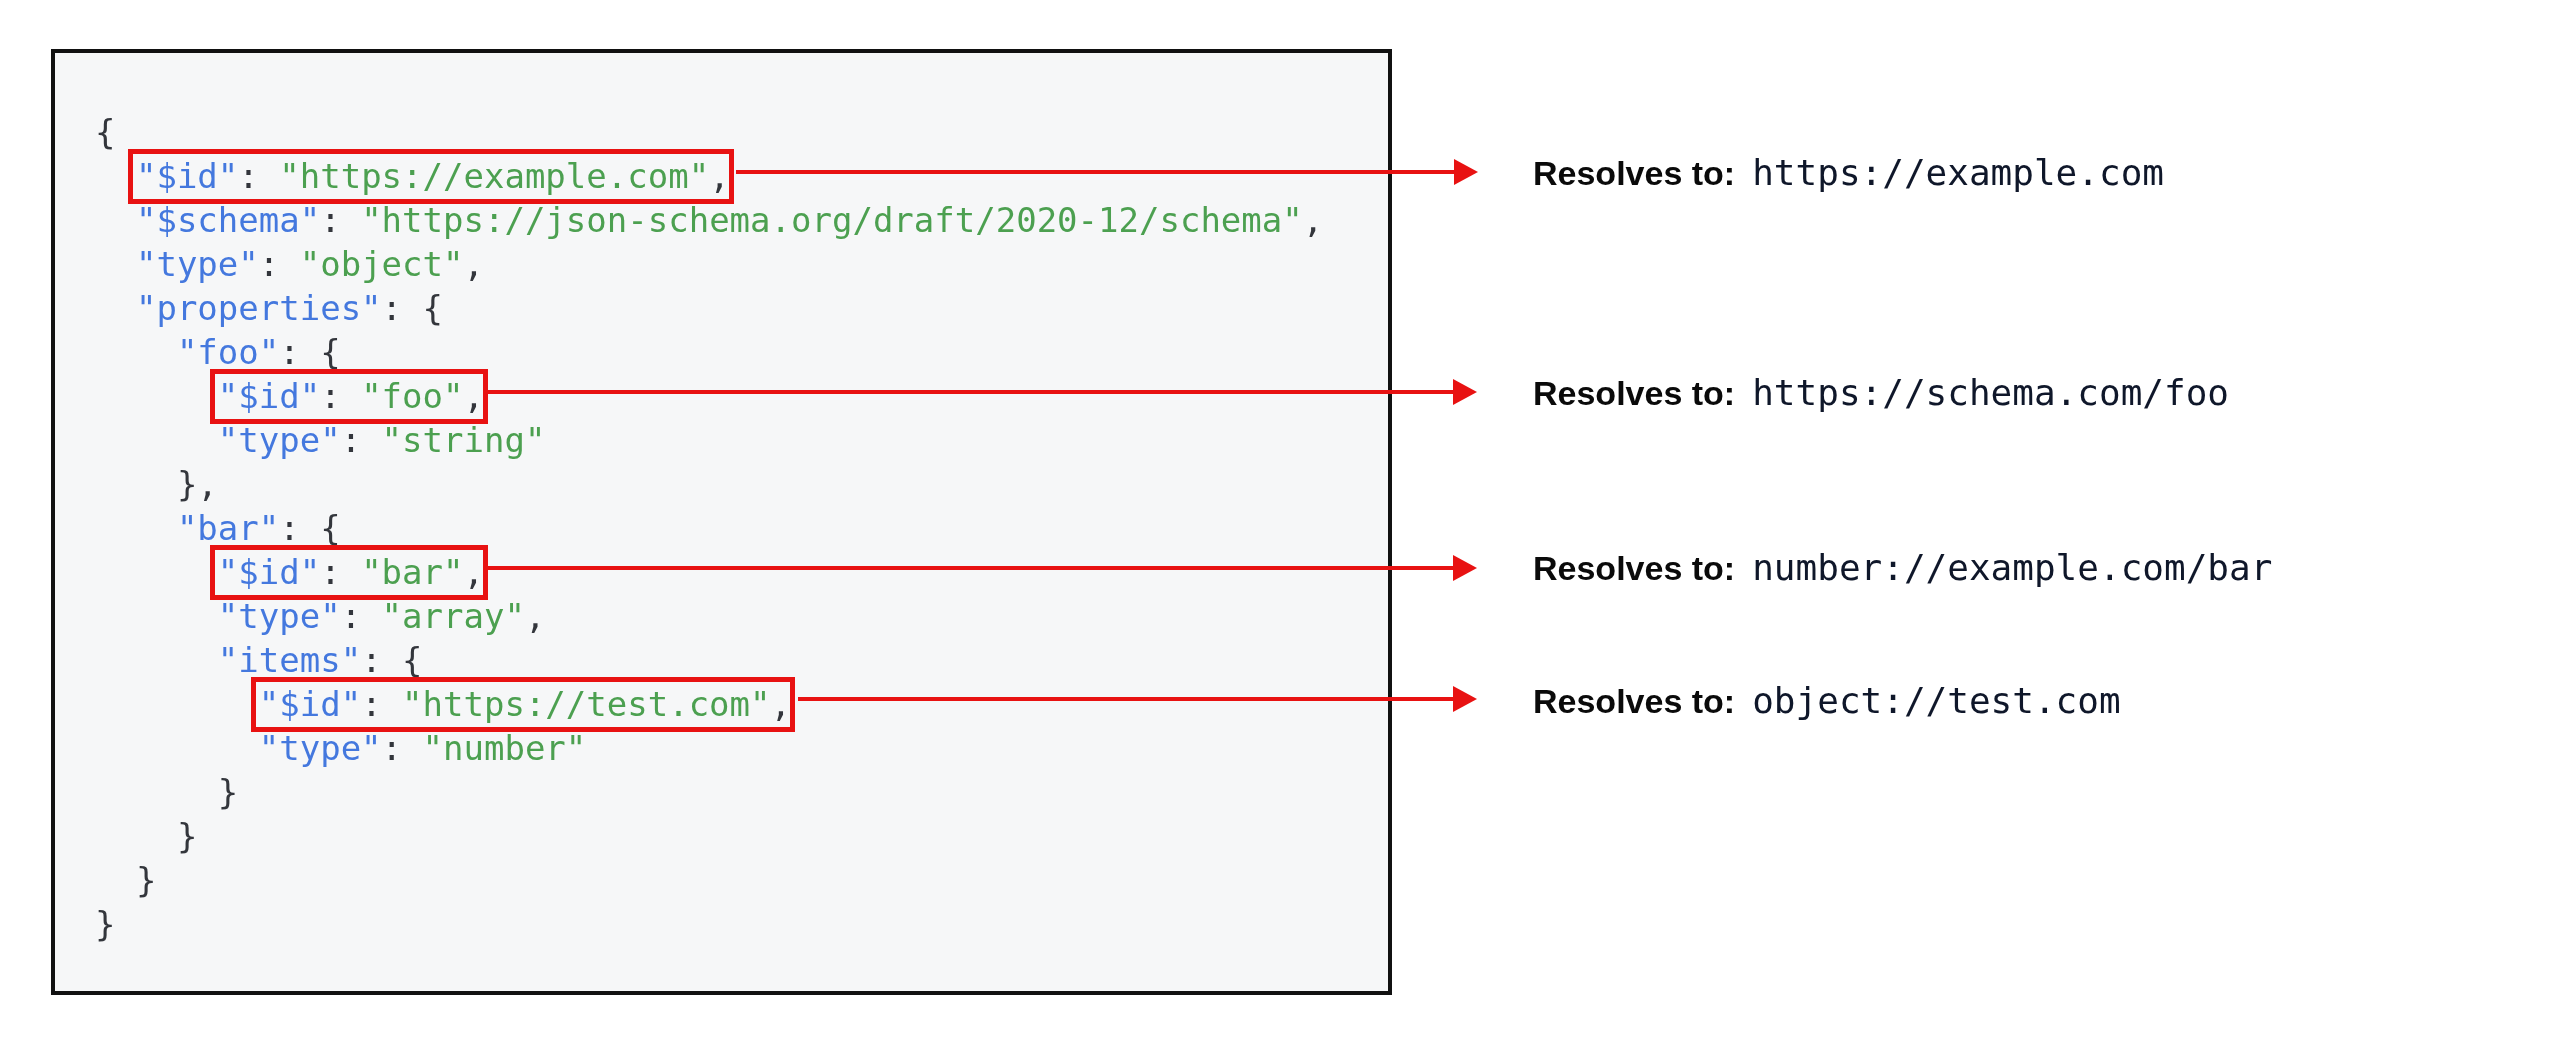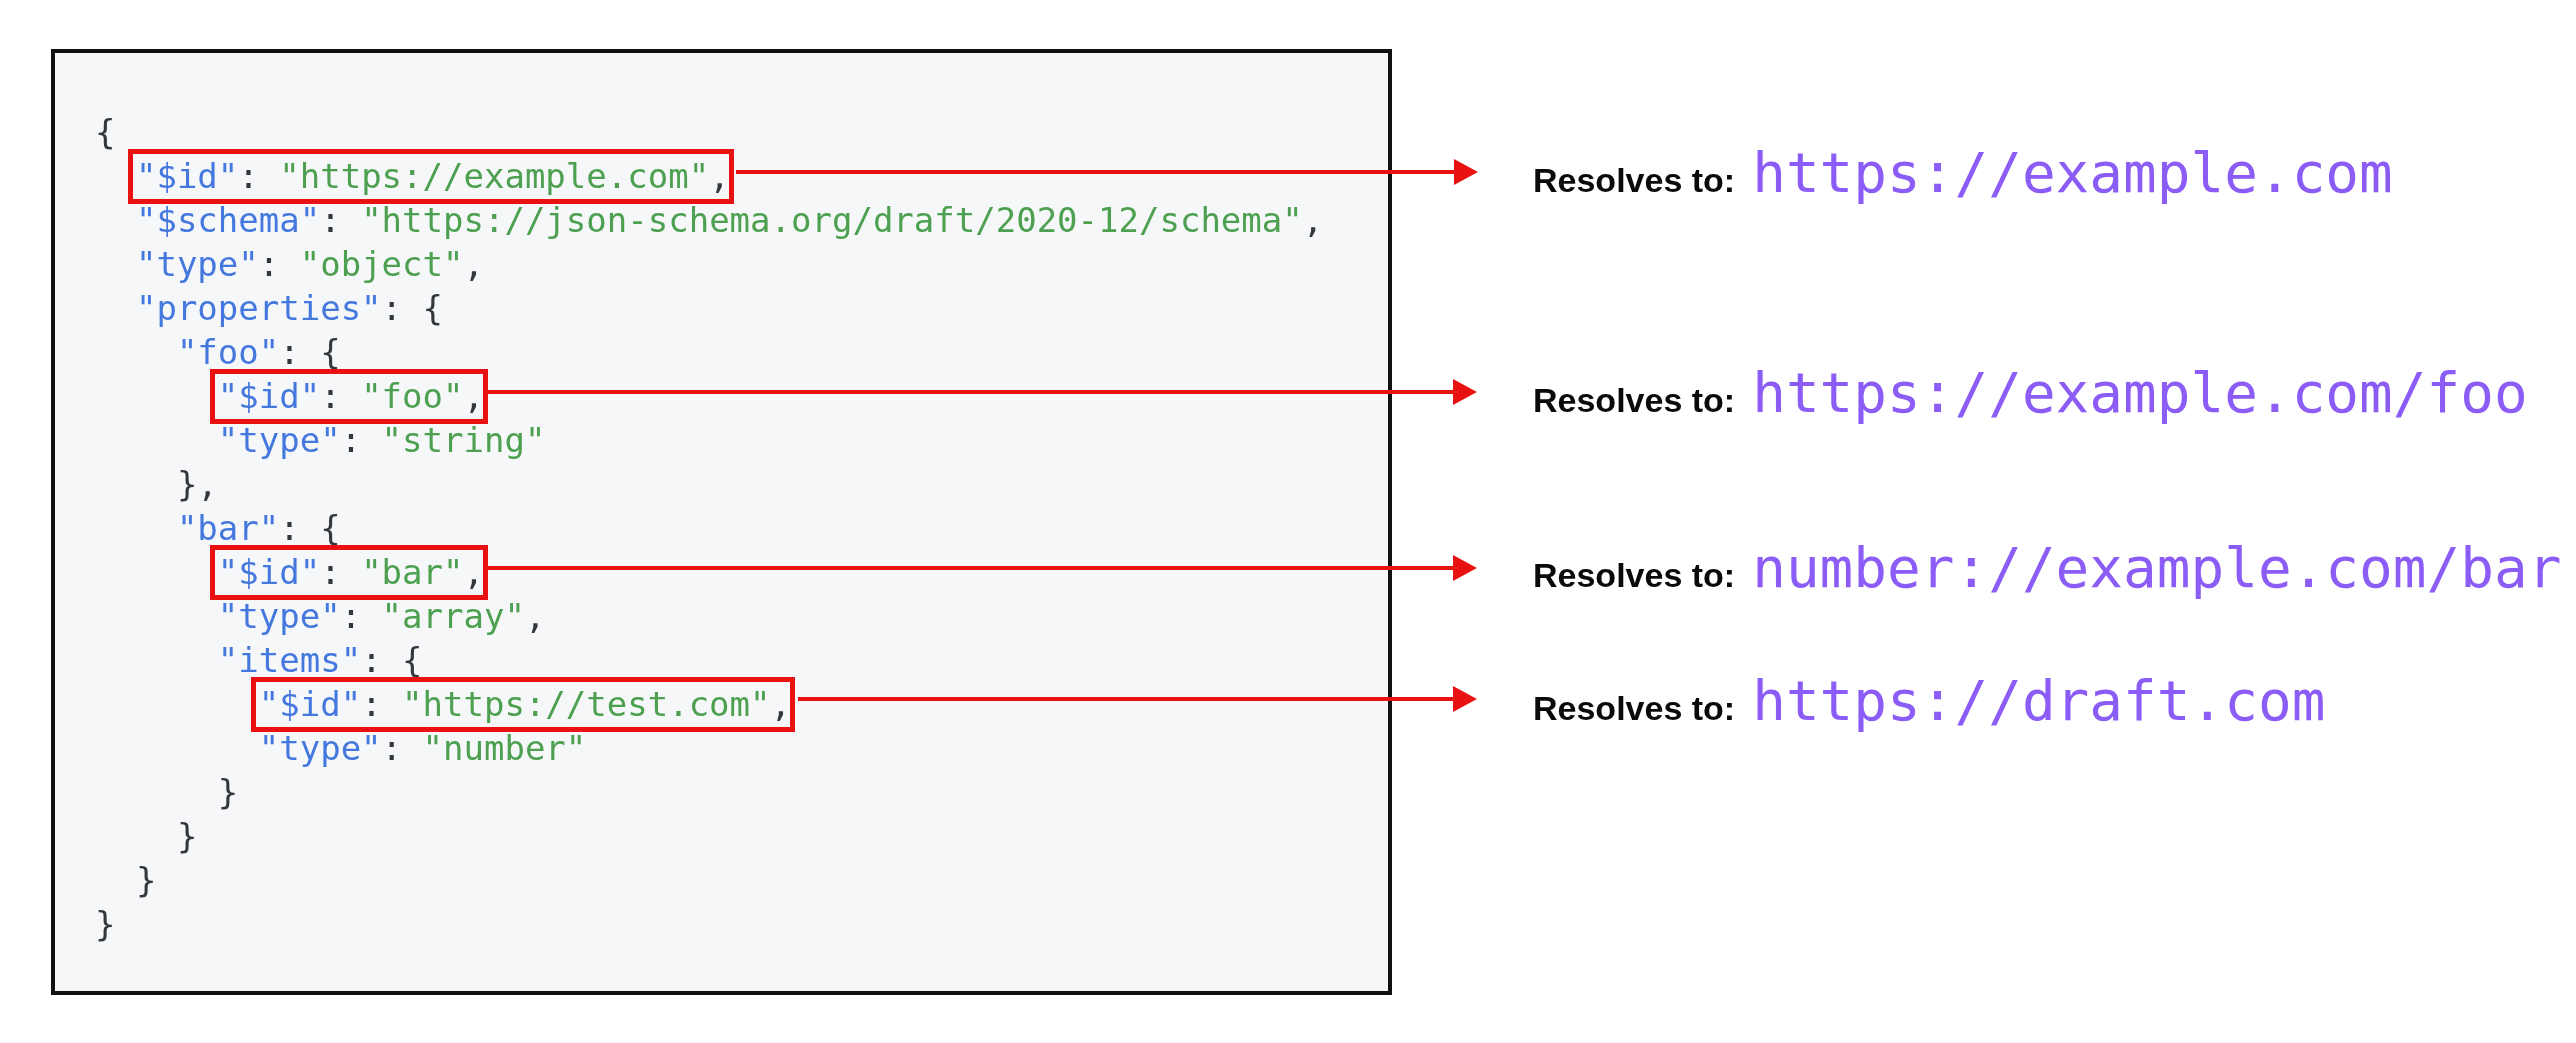--- a/index.html
+++ b/index.html
@@ -77,22 +77,22 @@
     white-space: nowrap;
   }
   .annotation .label {
     font-family: "Liberation Sans", sans-serif;
     font-weight: bold;
     font-size: 34px;
     color: #0a0a0a;
   }
   .annotation .value {
     font-family: "DejaVu Sans Mono", monospace;
-    font-size: 56px;
-    color: #8b5cf6;
+    font-size: 36px;
+    color: #0f172a;
   }
 </style>
 </head>
 <body>
 
 <div id="canvas">
 
   <div class="code-panel" style="border-color: rgb(17, 17, 17);">
     <div class="code-lines" id="code-lines"><div class="code-line"><span class="tok-punct">{</span></div><div class="code-line">  <span class="red-box"><span class="tok-key">"$id"</span><span class="tok-punct">: </span><span class="tok-string">"https://example.com"</span><span class="tok-punct">,</span></span></div><div class="code-line">  <span class="tok-key">"$schema"</span><span class="tok-punct">: </span><span class="tok-string">"https://json-schema.org/draft/2020-12/schema"</span><span class="tok-punct">,</span></div><div class="code-line">  <span class="tok-key">"type"</span><span class="tok-punct">: </span><span class="tok-string">"object"</span><span class="tok-punct">,</span></div><div class="code-line">  <span class="tok-key">"properties"</span><span class="tok-punct">: {</span></div><div class="code-line">    <span class="tok-key">"foo"</span><span class="tok-punct">: {</span></div><div class="code-line">      <span class="red-box"><span class="tok-key">"$id"</span><span class="tok-punct">: </span><span class="tok-string">"foo"</span><span class="tok-punct">,</span></span></div><div class="code-line">      <span class="tok-key">"type"</span><span class="tok-punct">: </span><span class="tok-string">"string"</span></div><div class="code-line">    <span class="tok-punct">},</span></div><div class="code-line">    <span class="tok-key">"bar"</span><span class="tok-punct">: {</span></div><div class="code-line">      <span class="red-box"><span class="tok-key">"$id"</span><span class="tok-punct">: </span><span class="tok-string">"bar"</span><span class="tok-punct">,</span></span></div><div class="code-line">      <span class="tok-key">"type"</span><span class="tok-punct">: </span><span class="tok-string">"array"</span><span class="tok-punct">,</span></div><div class="code-line">      <span class="tok-key">"items"</span><span class="tok-punct">: {</span></div><div class="code-line">        <span class="red-box"><span class="tok-key">"$id"</span><span class="tok-punct">: </span><span class="tok-string">"https://test.com"</span><span class="tok-punct">,</span></span></div><div class="code-line">        <span class="tok-key">"type"</span><span class="tok-punct">: </span><span class="tok-string">"number"</span></div><div class="code-line">      <span class="tok-punct">}</span></div><div class="code-line">    <span class="tok-punct">}</span></div><div class="code-line">  <span class="tok-punct">}</span></div><div class="code-line"><span class="tok-punct">}</span></div></div>
   </div>
@@ -101,25 +101,25 @@
   <div class="arrow" style="left:487px;  top:390px; width:966px;"></div>
   <div class="arrow" style="left:487px;  top:566px; width:966px;"></div>
   <div class="arrow" style="left:798px; top:697px; width:655px;"></div>
 
   <div class="annotation" style="top:172px;">
     <span class="label">Resolves to:</span>
     <span class="value">https://example.com</span>
   </div>
   <div class="annotation" style="top:392px;">
     <span class="label">Resolves to:</span>
-    <span class="value">https://example.com/foo</span>
+    <span class="value">https://schema.com/foo</span>
   </div>
   <div class="annotation" style="top:567px;">
     <span class="label">Resolves to:</span>
     <span class="value">number://example.com/bar</span>
   </div>
   <div class="annotation" style="top:700px;">
     <span class="label">Resolves to:</span>
-    <span class="value">https://draft.com</span>
+    <span class="value">object://test.com</span>
   </div>
 
 </div>
 
 
 </body></html>

